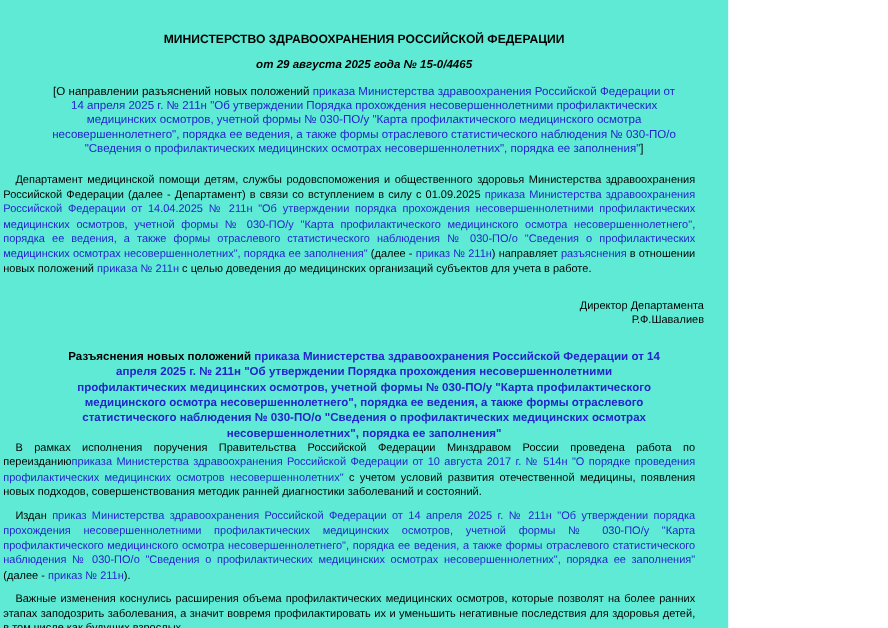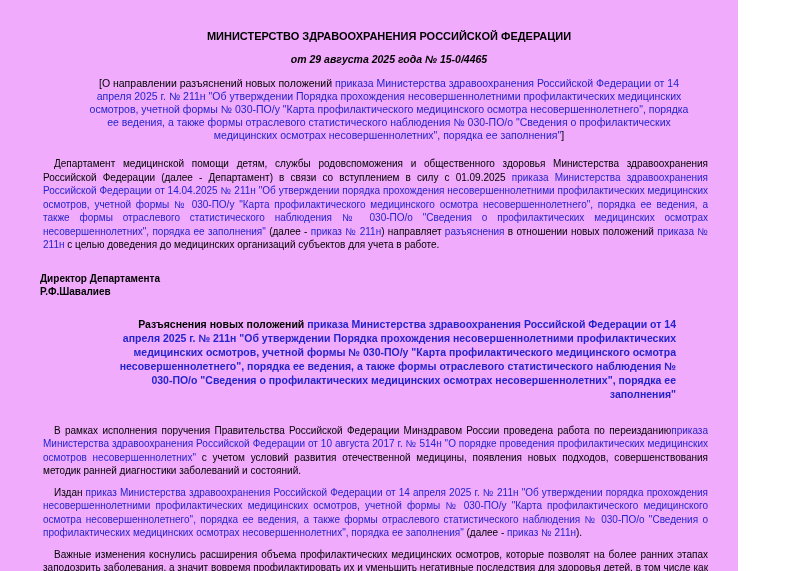--- a/index.html
+++ b/index.html
@@ -11,25 +11,24 @@
     overflow: hidden;
   }
   body {
     font-family: "Liberation Sans", sans-serif;
     font-size: 10px;
     color: #000000;
     -webkit-font-smoothing: antialiased;
   }
   .page {
     box-sizing: border-box;
-    width: 738px;
+    width: 662px;
     height: 571px;
     padding-top: 30px;
-    background: #f0abfc;
-    padding-left: 40px;
+    background: #5eead4;
   }
   .center { text-align: center; }
 
   .ministry {
     font-size: 11px;
     font-weight: bold;
     margin: 0 30px 11px 30px;
   }
   .doc-type {
     font-size: 11px;
@@ -49,31 +48,30 @@
     margin: 0 45px 15px 45px;
   }
   .par {
     text-align: justify;
     text-indent: 11px;
     line-height: 13.5px;
     margin: 0 30px 8px 3px;
   }
   .par-intro { margin-bottom: 20px; }
   .signature {
-    text-align: left;
+    text-align: right;
     line-height: 13px;
-    margin: 0 38px 19px 0;
-    font-weight: bold;
+    margin: 0 22px 19px 0;
   }
   .section-heading {
     font-size: 10.5px;
     font-weight: bold;
     line-height: 14px;
-    text-align: right;
-    margin: 0 62px 23px 62px;
+    text-align: center;
+    margin: 0 62px 0 62px;
   }
   .gap-before-next { margin-bottom: 8px; }
   .lnk {
     color: #2424cc;
     text-decoration: none;
     cursor: pointer;
   }
   .txt { color: #000000; }
 </style>
 </head>

